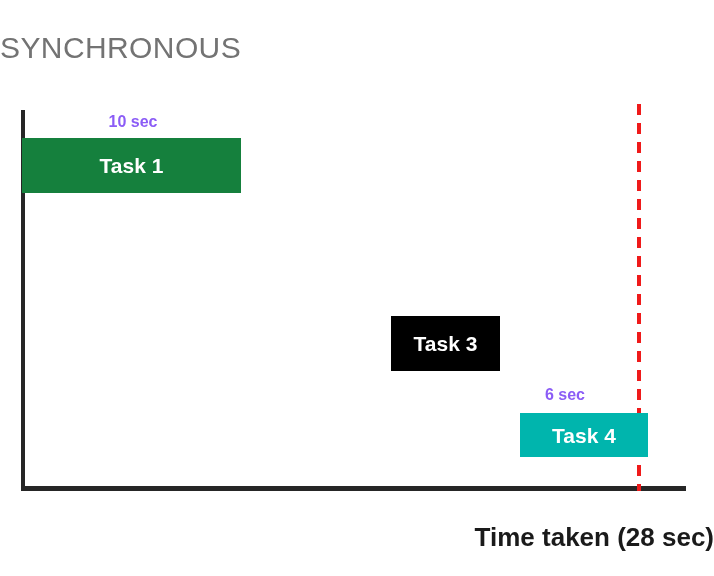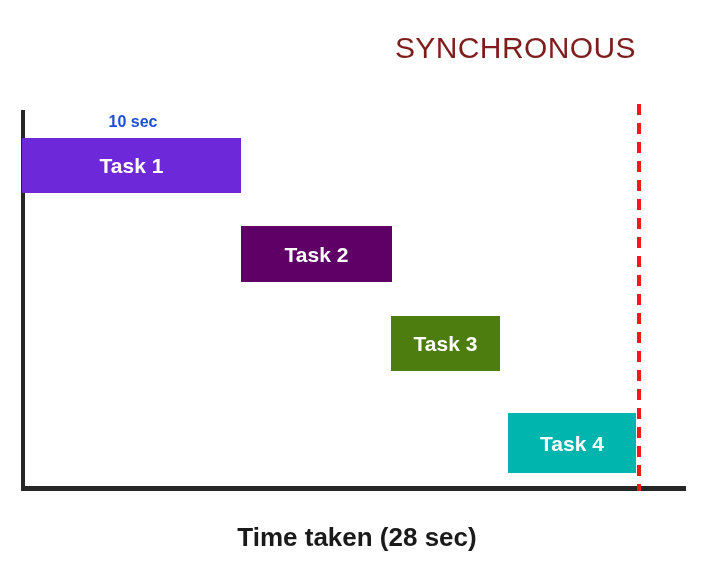--- a/index.html
+++ b/index.html
@@ -18,24 +18,24 @@
     background: #ffffff;
     overflow: hidden;
   }
 
   
   .chart-title {
     position: absolute;
     left: 0;
     top: 33px;
     width: 636px;
-    text-align: right;
+    text-align: left;
     font-size: 30px;
     font-weight: 400;
-    color: #7f1d1d;
+    color: #737373;
     letter-spacing: 0.4px;
     line-height: 1;
   }
 
   
   .axis-y {
     position: absolute;
     left: 21px;
     top: 110px;
     width: 4px;
@@ -80,63 +80,61 @@
     font-size: 21px;
     font-weight: 700;
     line-height: 1;
     white-space: nowrap;
   }
   .duration {
     position: absolute;
     text-align: center;
     font-size: 16px;
     font-weight: 700;
-    color: #1d4ed8;
+    color: #8b5cf6;
     line-height: 1;
     white-space: nowrap;
   }
 
   
   .axis-caption {
     position: absolute;
     left: 0;
     top: 524px;
     width: 714px;
-    text-align: center;
+    text-align: right;
     font-size: 26px;
     font-weight: 700;
     color: #1a1a1a;
     line-height: 1;
   }
 </style>
 </head>
 <body>
 
 <div id="slide">
 
   <div class="chart-title">SYNCHRONOUS</div>
 
   <div class="axis-y"></div>
 
   <div class="axis-x"></div>
 
   <div class="deadline"></div>
 
   <div class="duration" style="left:73px; top:114px; width:120px;">10 sec</div>
-  <div class="bar" style="left:22px; top:138px; width:219px; height:55px; background:#6d28d9;">
+  <div class="bar" style="left:22px; top:138px; width:219px; height:55px; background:#15803d;">
     <span class="bar-label">Task 1</span>
   </div>
 
-  <div class="bar" style="left:241px; top:226px; width:151px; height:56px; background:#5F0066;">
-    <span class="bar-label">Task 2</span>
-  </div>
 
-  <div class="bar" style="left:391px; top:316px; width:109px; height:55px; background:#4d7c0f;">
+  <div class="bar" style="left:391px; top:316px; width:109px; height:55px; background:#000000;">
     <span class="bar-label">Task 3</span>
   </div>
 
-  <div class="bar" style="left:508px; top:413px; width:128px; height:60px; background:#00B5AD;">
+  <div class="duration" style="left:505px; top:387px; width:120px;">6 sec</div>
+  <div class="bar" style="left:520px; top:413px; width:128px; height:44px; background:#00B5AD;">
     <span class="bar-label">Task 4</span>
   </div>
 
   <div class="axis-caption">Time taken (28 sec)</div>
 
 </div>
 
 </body></html>

